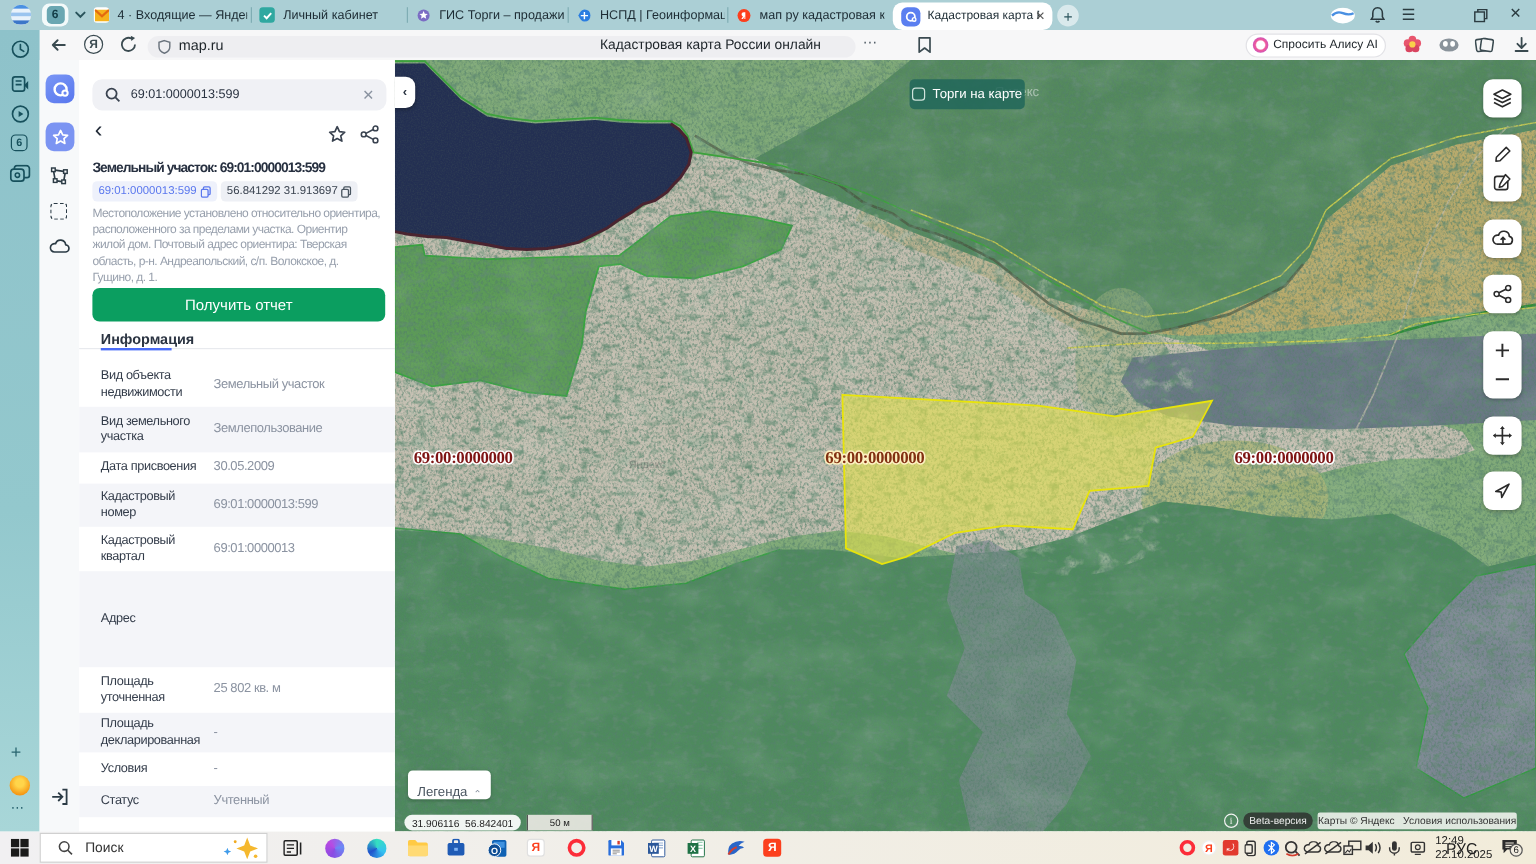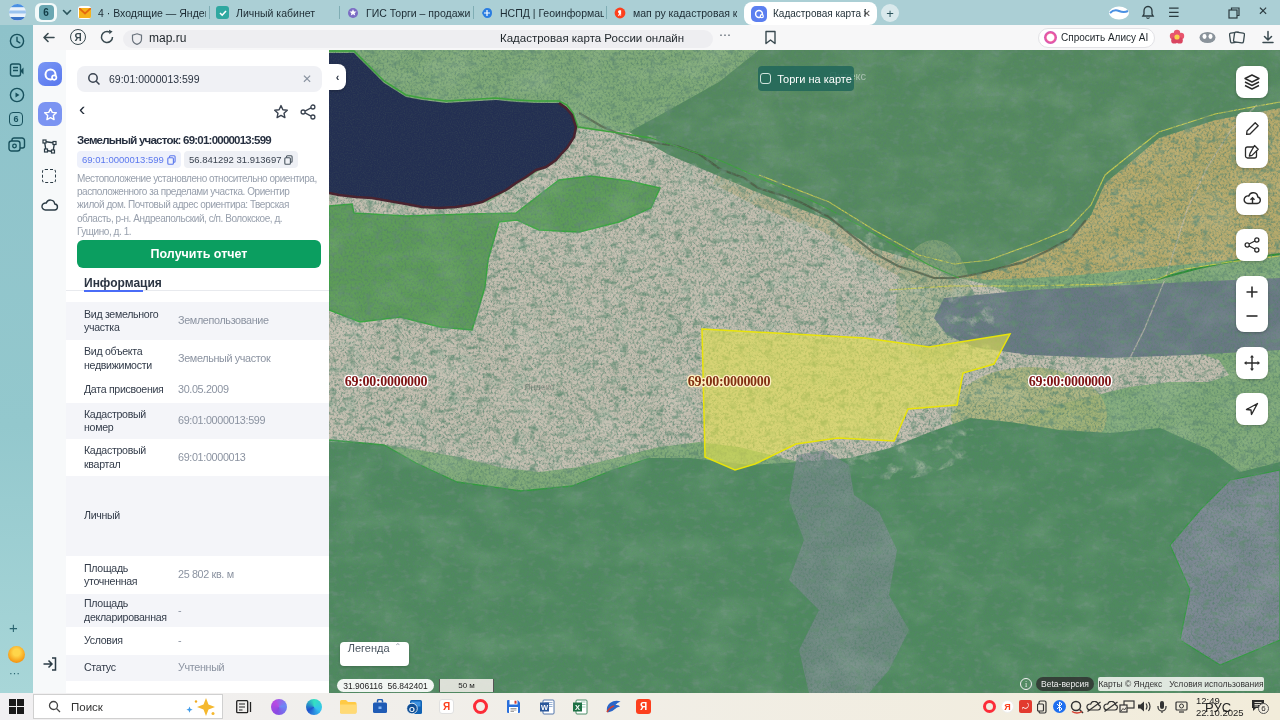--- a/index.html
+++ b/index.html
@@ -227,47 +227,47 @@
 <div class="abs" style="left:11px;top:84px;font-size:11.5px;color:#273040;font-weight:600;letter-spacing:-0.78px">Земельный участок: 69:01:0000013:599</div>
 <div class="abs" style="left:11px;top:101px;height:17px;background:#eef1fb;border-radius:4px;display:flex;align-items:center;padding:0 5px;gap:3px;font-size:9.5px;color:#5b78ee">69:01:0000013:599<svg width="9" height="10" viewBox="0 0 9 10">
         <rect x="2.5" y="0.8" width="5.6" height="6.4" rx="1" fill="none" stroke="#5b78ee" stroke-width="1.1"></rect>
         <rect x="0.8" y="2.8" width="5.6" height="6.4" rx="1" fill="#eef1fb" stroke="#5b78ee" stroke-width="1.1"></rect>
       </svg></div>
 <div class="abs" style="left:118px;top:101px;height:17px;background:#eef0f5;border-radius:4px;display:flex;align-items:center;padding:0 5px;gap:3px;font-size:9.5px;color:#3a4350">56.841292 31.913697<svg width="9" height="10" viewBox="0 0 9 10">
         <rect x="2.5" y="0.8" width="5.6" height="6.4" rx="1" fill="none" stroke="#4a5560" stroke-width="1.1"></rect>
         <rect x="0.8" y="2.8" width="5.6" height="6.4" rx="1" fill="#eef0f5" stroke="#4a5560" stroke-width="1.1"></rect>
       </svg></div>
 <div class="abs" style="left:11px;top:122px;font-size:10px;letter-spacing:-0.45px;line-height:13.2px;color:#98a0ad;white-space:nowrap">Местоположение установлено относительно ориентира,<br>расположенного за пределами участка. Ориентир<br>жилой дом. Почтовый адрес ориентира: Тверская<br>область, р-н. Андреапольский, с/п. Волокское, д.<br>Гущино, д. 1.</div>
-<div class="abs" style="left:11px;top:190px;width:244px;height:28px;background:#0b9e60;border-radius:6px;display:flex;align-items:center;justify-content:center;color:#fff;font-size:12.5px;font-weight:700">Получить отчет</div>
+<div class="abs" style="left:11px;top:190px;width:244px;height:28px;background:#0b9e60;border-radius:6px;display:flex;align-items:center;justify-content:center;color:#fff;font-size:12.5px;font-weight:400">Получить отчет</div>
 <div class="abs" style="left:18px;top:226px;font-size:12px;color:#2b3442;font-weight:600">Информация</div>
 <div class="abs" style="left:0;top:240px;width:263px;height:1px;background:#e8eaee"></div>
 <div class="abs" style="left:18px;top:240px;width:59px;height:2px;background:#4a6cf7"></div>
 <div id="tbl" class="abs" style="left:0;top:252px;width:263px">
+<div class="trow" style="height:37px">
+        <div class="tl">Вид объекта недвижимости</div>
+        <div class="tv">Земельный участок</div>
+      </div>
 <div class="trow g" style="height:38px">
         <div class="tl">Вид земельного участка</div>
         <div class="tv">Землепользование</div>
       </div>
-<div class="trow" style="height:37px">
-        <div class="tl">Вид объекта недвижимости</div>
-        <div class="tv">Земельный участок</div>
-      </div>
 <div class="trow" style="height:26px">
         <div class="tl">Дата присвоения</div>
         <div class="tv">30.05.2009</div>
       </div>
 <div class="trow g" style="height:36px">
         <div class="tl">Кадастровый номер</div>
         <div class="tv">69:01:0000013:599</div>
       </div>
 <div class="trow" style="height:37px">
         <div class="tl">Кадастровый квартал</div>
         <div class="tv">69:01:0000013</div>
       </div>
 <div class="trow g" style="height:80px">
-        <div class="tl">Личный</div>
+        <div class="tl">Адрес</div>
       </div>
 <div class="trow" style="height:38px">
         <div class="tl">Площадь уточненная</div>
         <div class="tv">25 802 кв. м</div>
       </div>
 <div class="trow g" style="height:33px">
         <div class="tl">Площадь декларированная</div>
         <div class="tv">-</div>
       </div>
 <div class="trow" style="height:28px">
@@ -400,21 +400,21 @@
       <svg width="18" height="18" viewBox="0 0 18 18">
         <path d="M9 1 L11 3.5 H7 Z M9 17 L7 14.5 H11 Z M1 9 L3.5 7 V11 Z M17 9 L14.5 11 V7 Z" fill="#2b2b2b"></path>
         <path d="M9 3 V15 M3 9 H15" stroke="#2b2b2b" stroke-width="1.4"></path>
       </svg>
     </div>
 <div class="mbtn" style="left:907px;top:343px;height:32px">
       <svg width="16" height="16" viewBox="0 0 16 16">
         <path d="M13.5 2.5 L7.5 13.5 L7 9 L2.5 8.5 Z" fill="none" stroke="#2b2b2b" stroke-width="1.4" stroke-linejoin="round"></path>
       </svg>
     </div>
-<div class="abs" style="left:11px;top:592px;width:69px;height:24px;background:#fff;border-radius:4px;box-shadow:0 1px 3px rgba(0,0,0,.2);display:flex;align-items:flex-start;justify-content:center;gap:5px;font-size:11px;color:#4a5560">Легенда <span style="font-size:8px;color:#8a93a0">⌃</span></div>
+<div class="abs" style="left:11px;top:592px;width:69px;height:24px;background:#fff;border-radius:4px;box-shadow:0 1px 3px rgba(0,0,0,.2);display:flex;align-items:flex-end;justify-content:center;gap:5px;font-size:11px;color:#4a5560">Легенда <span style="font-size:8px;color:#8a93a0">⌃</span></div>
 <div class="abs" style="left:8px;top:629px;width:97px;height:13px;background:rgba(255,255,255,.92);border-radius:7px;display:flex;align-items:center;justify-content:center;font-size:8.5px;color:#222">31.906116&nbsp;&nbsp;56.842401</div>
 <div class="abs" style="left:110px;top:629px;width:55px;height:13px;background:rgba(236,234,228,.9);border-left:1.5px solid #555;border-right:1.5px solid #555;display:flex;align-items:center;justify-content:center;font-size:8px;color:#222">50 м</div>
 <div class="abs" style="left:691px;top:628px;width:12px;height:12px;border:1.3px solid #f2f2f2;border-radius:50%;color:#f2f2f2;font-size:8px;display:flex;align-items:center;justify-content:center;font-family:'Liberation Serif',serif">i</div>
 <div class="abs" style="left:707px;top:627px;width:58px;height:14px;background:rgba(45,45,45,.8);border-radius:8px;display:flex;align-items:center;justify-content:center;font-size:8.5px;color:#eee">Beta-версия</div>
 <div class="abs" style="left:769px;top:627px;width:166px;height:14px;background:rgba(248,248,244,.85);border-radius:2px;display:flex;align-items:center;justify-content:center;font-size:8.5px;color:#333">Карты © Яндекс&nbsp;&nbsp;&nbsp;Условия использования</div>
 </div>
 <div id="taskbar">
 <svg class="abs" style="left:9px;top:6px" width="15" height="15" viewBox="0 0 15 15">
       <rect x="0" y="0" width="7" height="7" fill="#1a1a1a"></rect>
       <rect x="8" y="0" width="7" height="7" fill="#1a1a1a"></rect>

